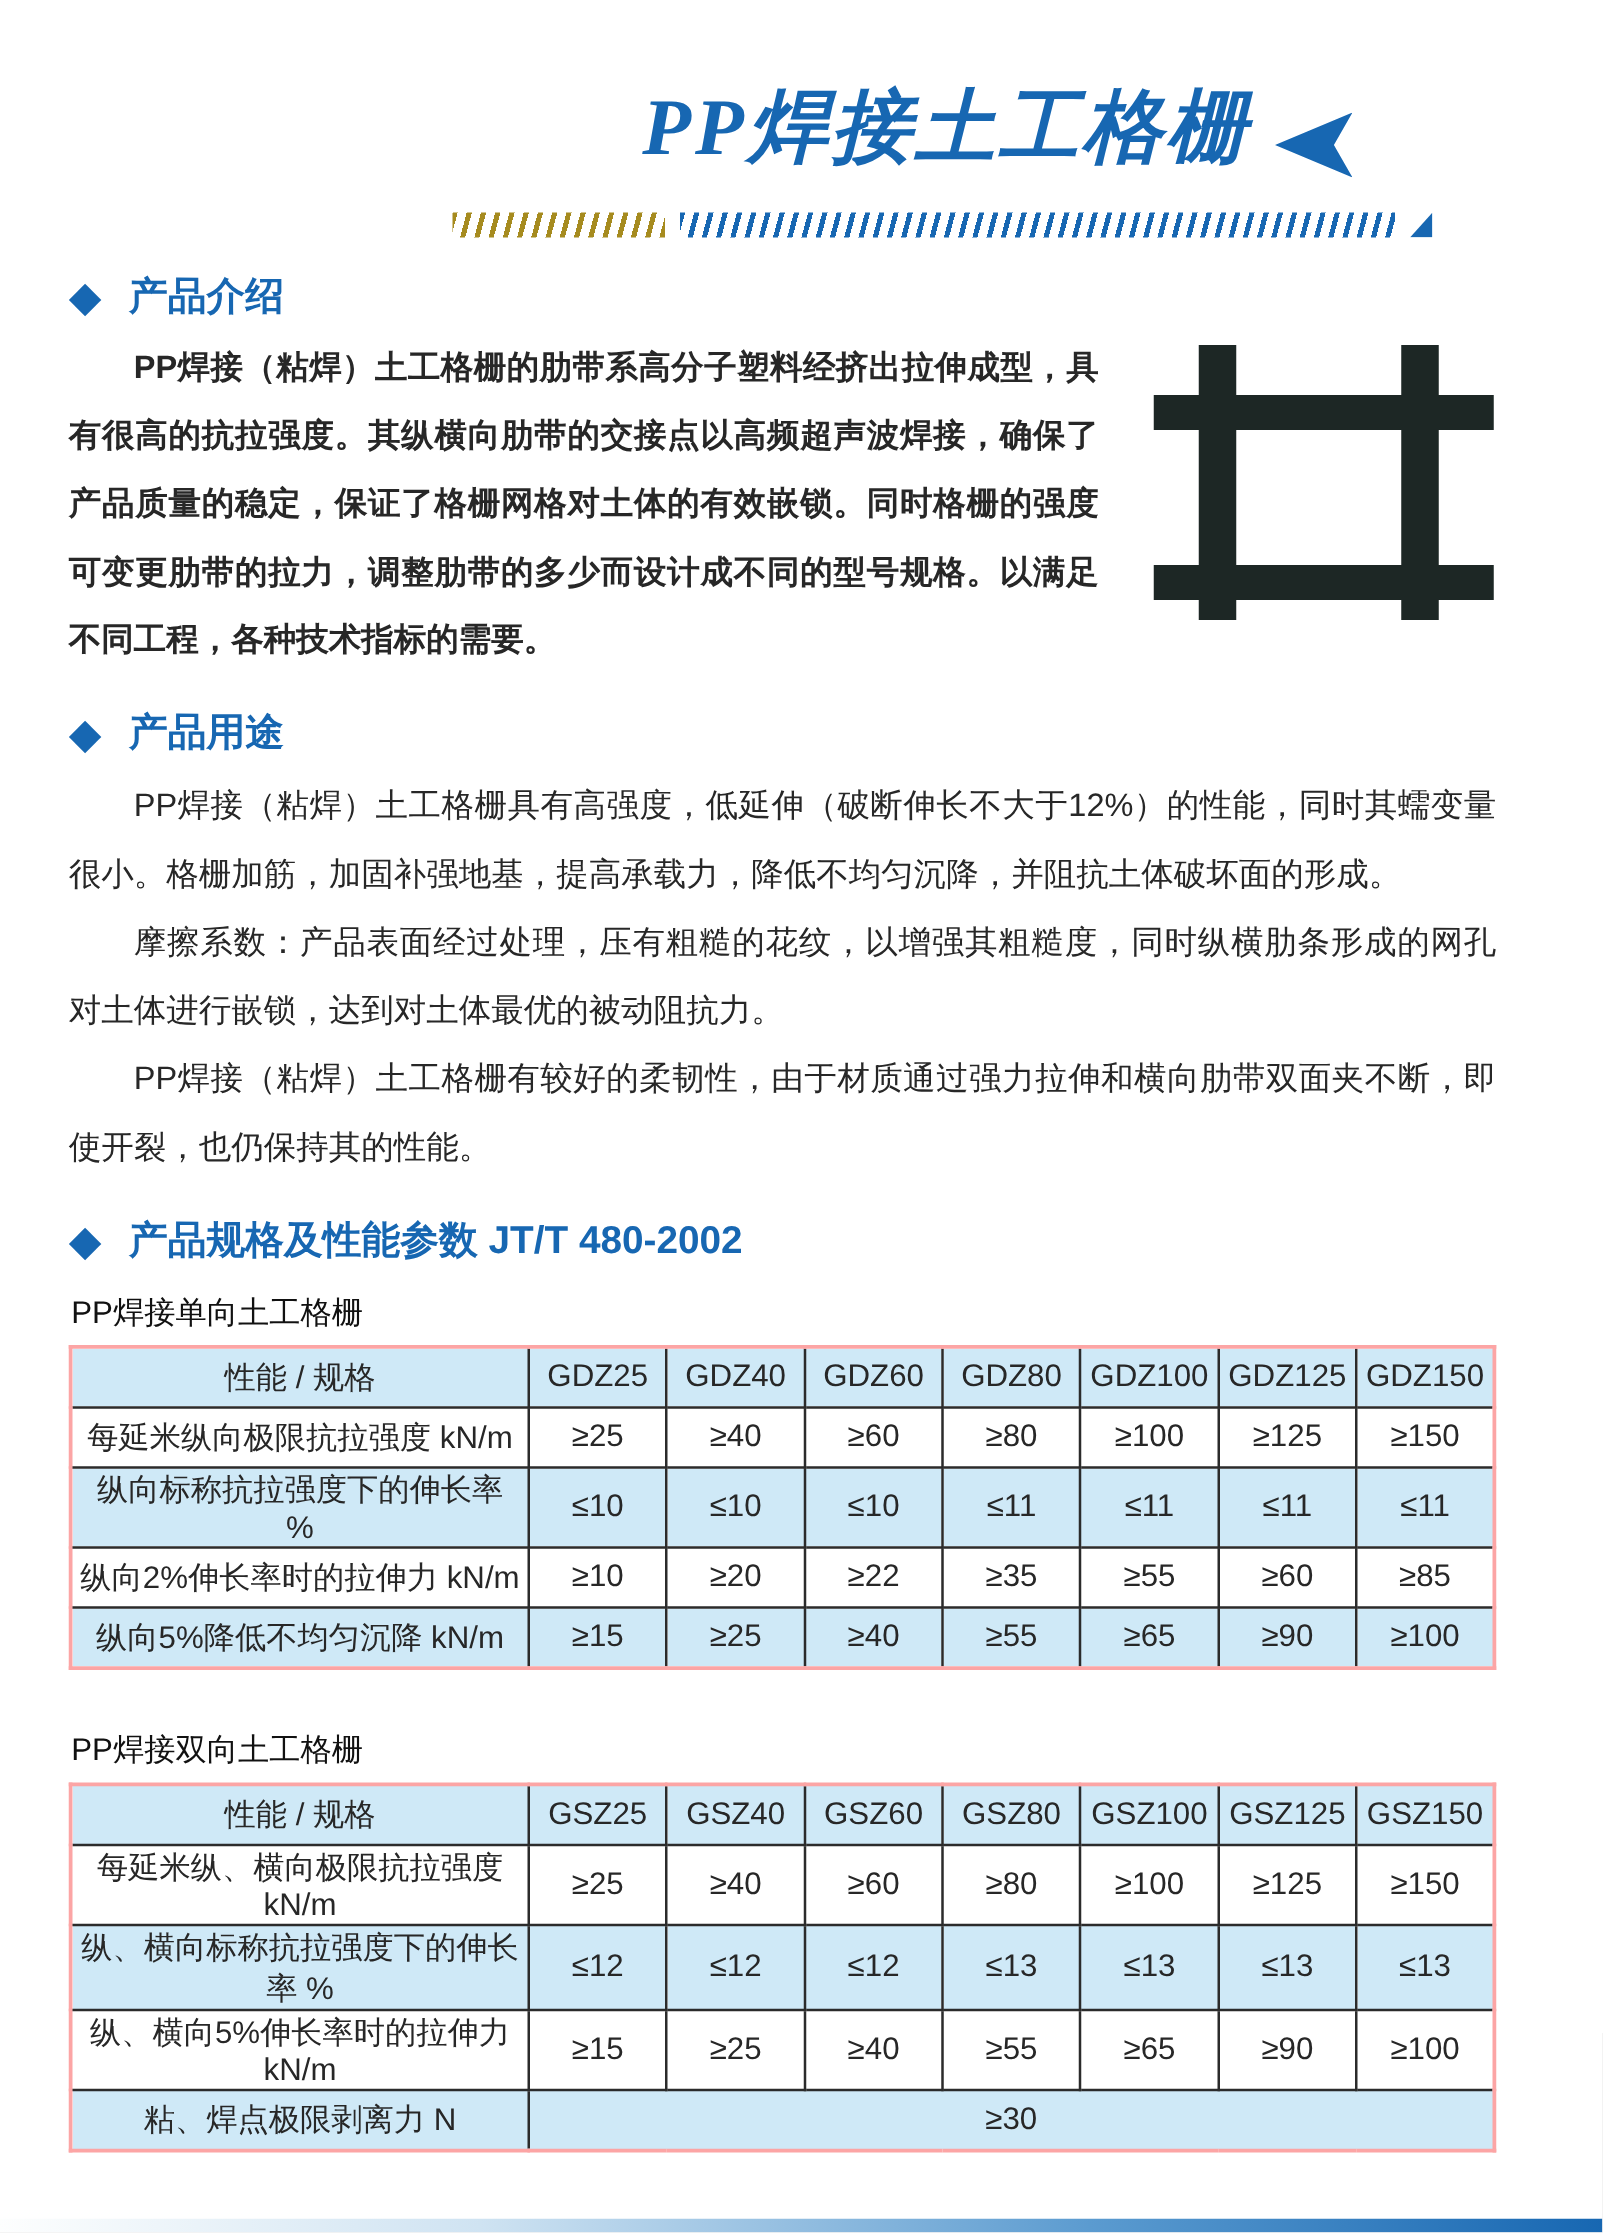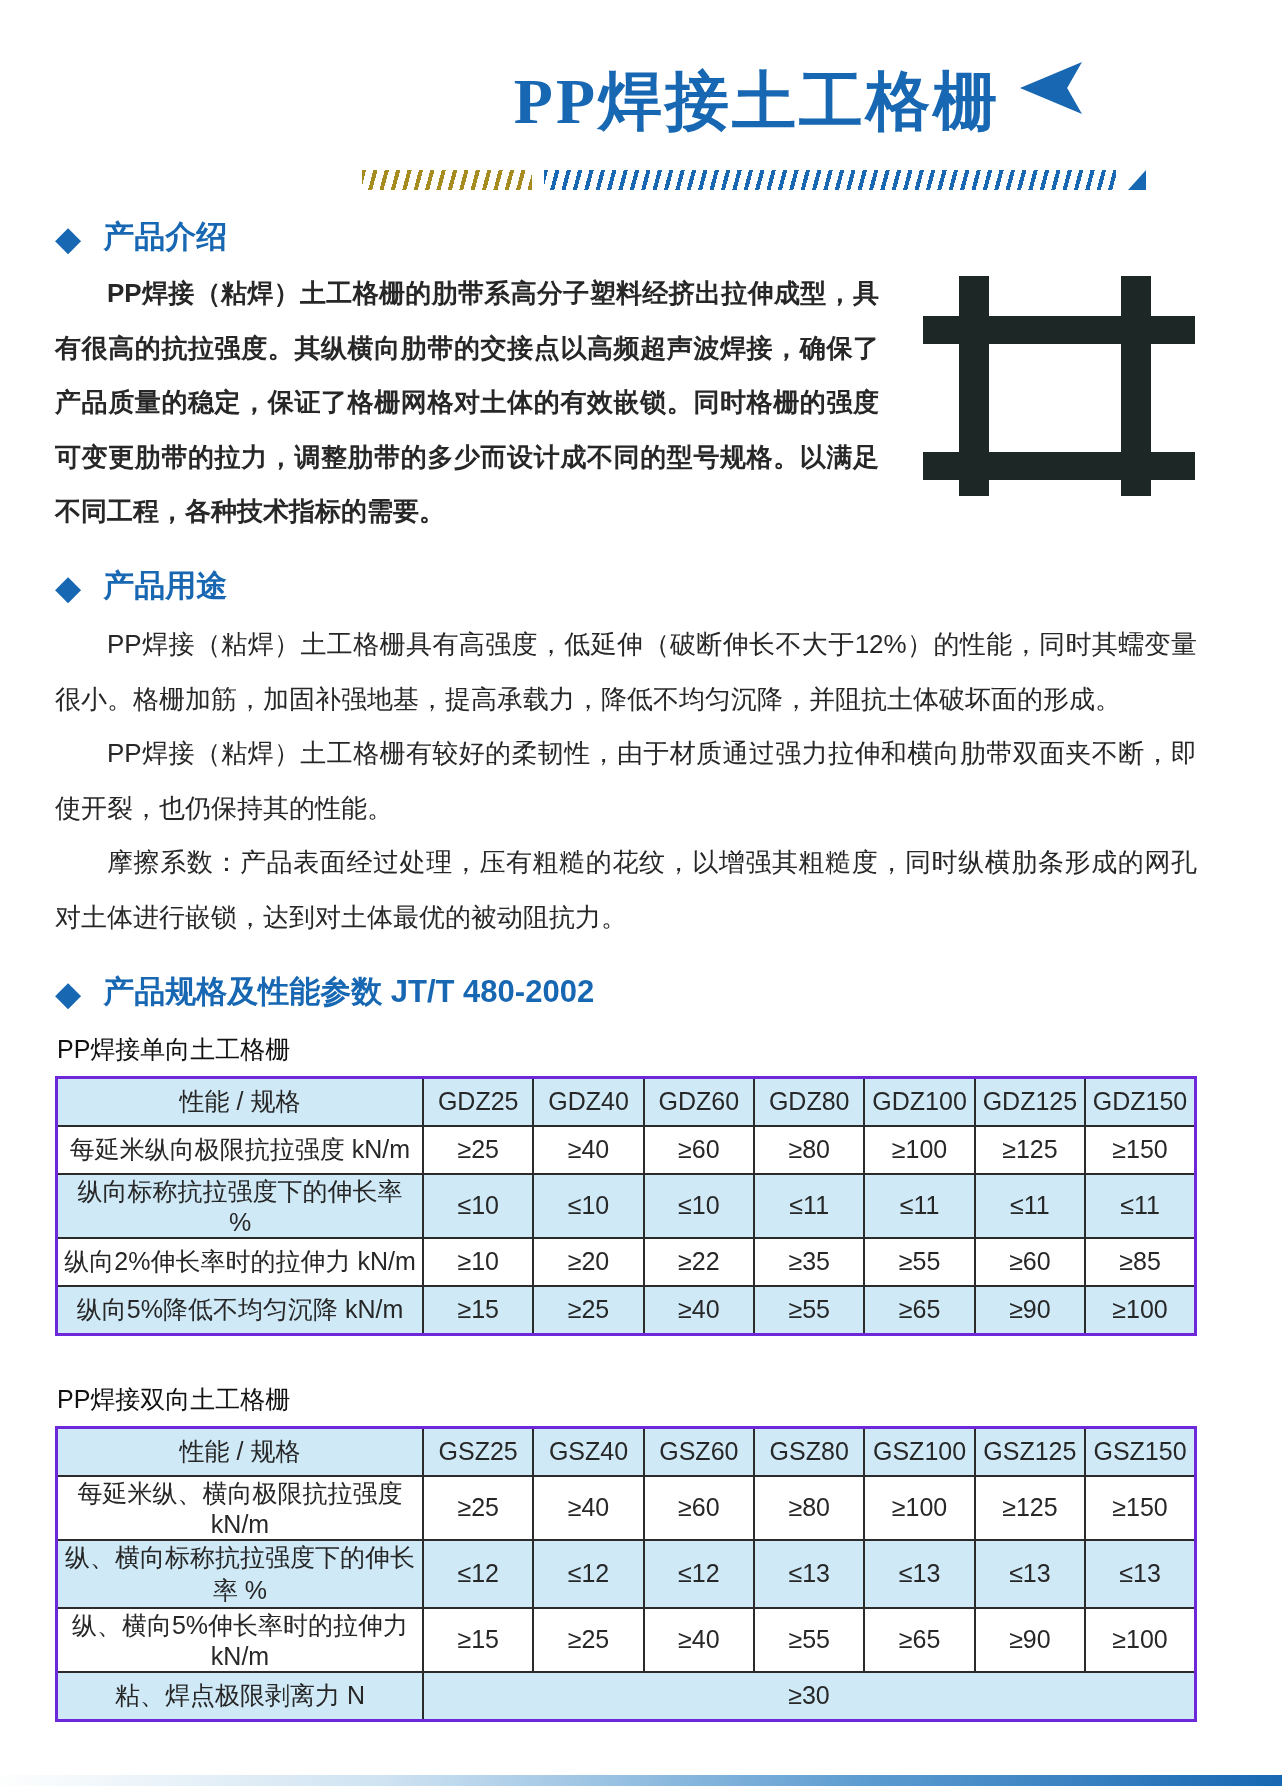--- a/index.html
+++ b/index.html
@@ -7,22 +7,22 @@
     position:relative;
     width:1282px;height:1786px;
     margin:0 auto;
     background:#ffffff;
     overflow:hidden;
     font-family:"Liberation Sans","DejaVu Sans",sans-serif;
     color:#272727;
   }
   
   .title-row{
-    display:flex;justify-content:flex-end;align-items:flex-start;
-    padding:62px 200px 0 0;gap:20px;
+    display:flex;justify-content:flex-end;align-items:flex-end;
+    padding:62px 200px 0 0;gap:20px;font-style:italic;
   }
   .page-title{
     font-family:"Liberation Serif","DejaVu Serif",serif;
     font-weight:bold;font-size:64px;line-height:1.25;
     color:#1767b2;letter-spacing:3px;white-space:nowrap;
   }
   .title-arrow{
     width:62px;height:52px;background:#1767b2;flex:0 0 auto;
     clip-path:polygon(0 50%,100% 0,76% 50%,100% 100%);
   }
@@ -59,21 +59,21 @@
   .vbar.v1{left:36px;top:0;width:30px;height:100%;}
   .vbar.v2{left:198px;top:0;width:30px;height:100%;}
   .hbar.h1{left:0;top:40px;width:100%;height:28px;}
   .hbar.h2{left:0;top:176px;width:100%;height:28px;}
   .usage-paras{margin-top:10px;}
   
   .tbl-caption{font-size:25px;font-weight:normal;color:#111;margin:20px 0 10px 2px;}
   .tbl-caption.second{margin-top:47px;}
   table.spec{
     width:1142px;border-collapse:collapse;table-layout:fixed;
-    border:3px solid #6d28d9;
+    border:3px solid #fca5a5;
     font-size:25px;color:#272727;
   }
   table.spec th,table.spec td{
     border:2px solid #2b2b2b;height:46px;text-align:center;
     padding:0 6px;font-weight:normal;overflow:hidden;
   }
   table.spec th:first-child,table.spec td:first-child{width:352px;}
   table.spec thead th{background:#cfe9f7;}
   table.spec tbody tr:nth-child(even) td{background:#cfe9f7;}
   
@@ -113,22 +113,22 @@
         <div class="hbar h2"></div>
       </div>
     </div>
 
     <div class="sec-head">
       <span class="diamond">◆</span>
       <span>产品用途</span>
     </div>
     <div class="usage-paras">
       <p class="body-text">PP焊接（粘焊）土工格栅具有高强度，低延伸（破断伸长不大于12%）的性能，同时其蠕变量很小。格栅加筋，加固补强地基，提高承载力，降低不均匀沉降，并阻抗土体破坏面的形成。</p>
+      <p class="body-text">摩擦系数：产品表面经过处理，压有粗糙的花纹，以增强其粗糙度，同时纵横肋条形成的网孔对土体进行嵌锁，达到对土体最优的被动阻抗力。</p>
       <p class="body-text">PP焊接（粘焊）土工格栅有较好的柔韧性，由于材质通过强力拉伸和横向肋带双面夹不断，即使开裂，也仍保持其的性能。</p>
-      <p class="body-text">摩擦系数：产品表面经过处理，压有粗糙的花纹，以增强其粗糙度，同时纵横肋条形成的网孔对土体进行嵌锁，达到对土体最优的被动阻抗力。</p>
     </div>
 
     <div class="sec-head">
       <span class="diamond">◆</span>
       <span>产品规格及性能参数 JT/T 480-2002</span>
     </div>
 
     <div class="tbl-caption">PP焊接单向土工格栅</div>
     <table class="spec">
         <thead>

